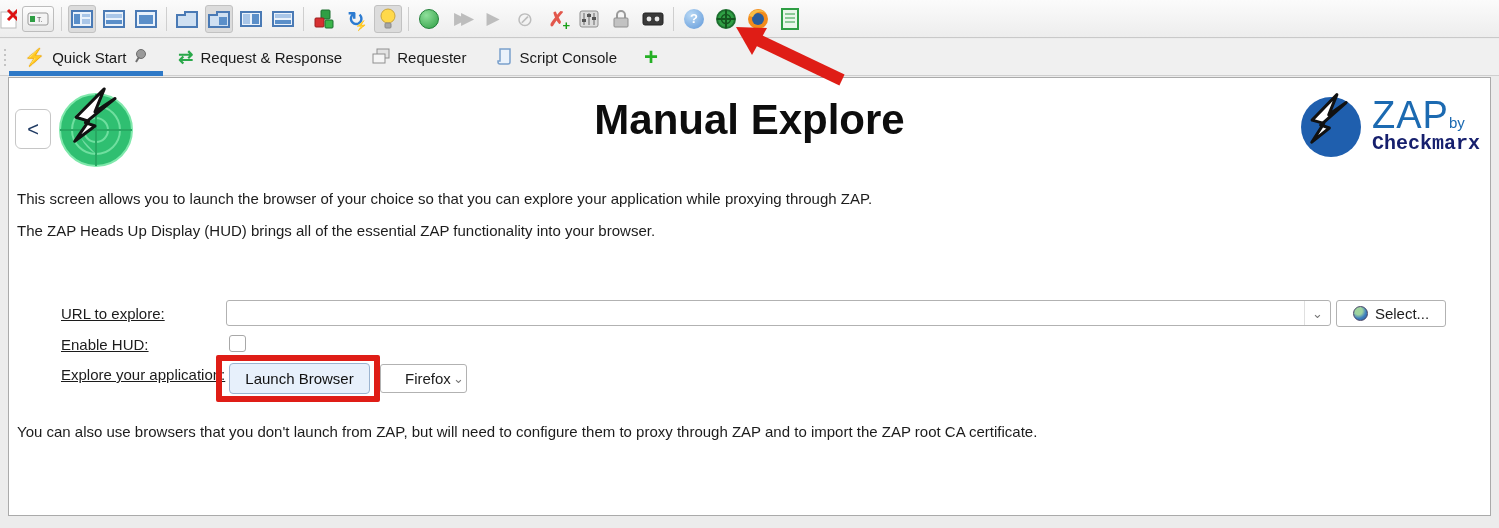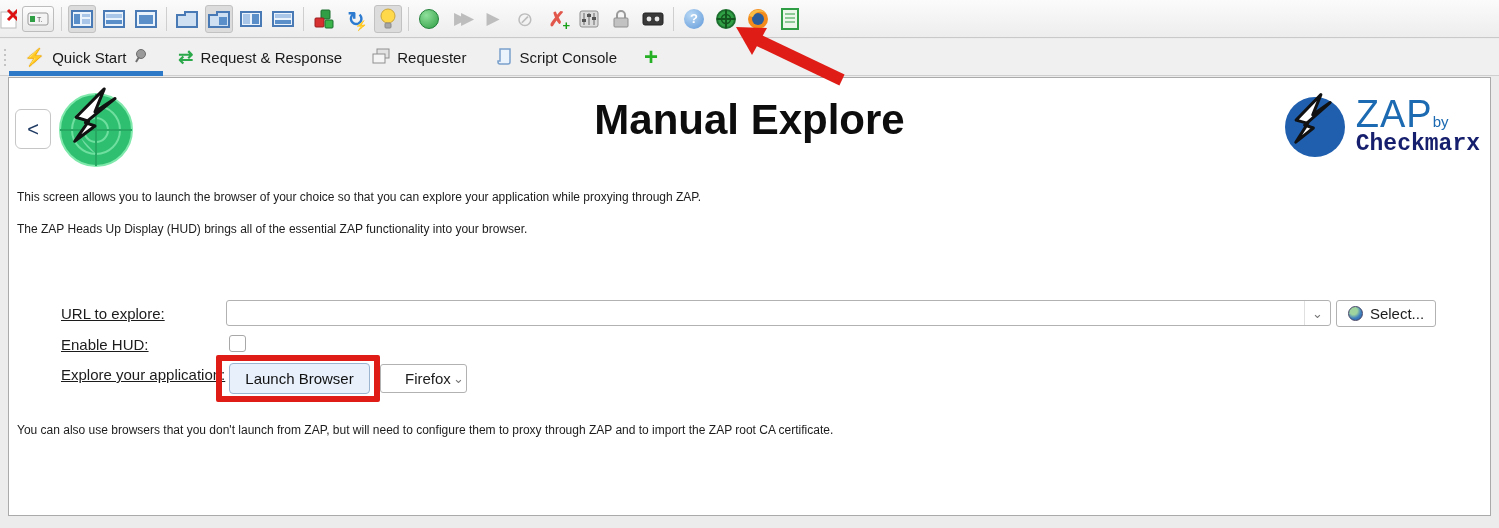--- a/index.html
+++ b/index.html
@@ -72,43 +72,43 @@
   }
   .page-title {
     position:absolute; left:0; top:18px; width:100%; text-align:center;
     font-size:42px; color:#0d0d0d; letter-spacing:0;
   }
   .radar-logo { position:absolute; left:46px; top:8px; }
   .brand-logo { position:absolute; right:10px; top:12px; display:flex; align-items:center; gap:6px; }
   .brand-text { line-height:1; }
   .brand-zap { font-size:38px; font-weight:normal; color:#1c6ab1; letter-spacing:1px; }
   .brand-by { font-size:15px; font-weight:normal; color:#1c6ab1;margin-top:7px; }
-  .brand-cx { font-size:23px; font-weight:bold; color:#161f6d; font-family:"Liberation Mono", monospace; letter-spacing:0; }
-
-  .para { position:absolute; left:8px; font-size:12px; color:#1c1c1c; white-space:nowrap; }
+  .brand-cx { font-size:20px; font-weight:bold; color:#161f6d; font-family:"Liberation Mono", monospace; letter-spacing:0; }
+
+  .para { position:absolute; left:8px; font-size:15px; color:#1c1c1c; white-space:nowrap; }
   .p1 { top:112px; }
   .p2 { top:144px; }
   .p3 { top:345px; }
 
   .form-label { position:absolute; left:52px; font-size:15px; color:#1c1c1c; white-space:nowrap;text-decoration:underline; }
 
   .url-combo {
     position:absolute; left:217px; top:222px; width:1105px; height:26px;
     border:1px solid #b2b2b2; border-radius:3px; background:#fff; display:flex;
   }
   .url-combo input {
     flex:1; border:none; outline:none; font-size:14px; padding:0 6px;
     font-family:"Liberation Sans", sans-serif; background:transparent;
   }
   .combo-arrow {
     width:26px; display:flex; align-items:center; justify-content:center;
     color:#777; font-size:13px; border-left:1px solid #e0e0e0;
   }
   .select-btn {
-    position:absolute; left:1327px; top:222px; width:100px; height:27px;
+    position:absolute; left:1327px; top:222px; width:110px; height:27px;
     background:#fff; border:1px solid #b2b2b2; border-radius:3px;
     display:flex; align-items:center; justify-content:center; gap:7px;
     font-size:15px; color:#1c1c1c;
   }
   .globe-dot {
     width:15px; height:15px; border-radius:50%;
     background:radial-gradient(circle at 35% 30%, #9fd49f 30%, #3f7fbf 60%, #2b5d9b);
     border:1px solid #446; 
   }
   .hud-checkbox {

